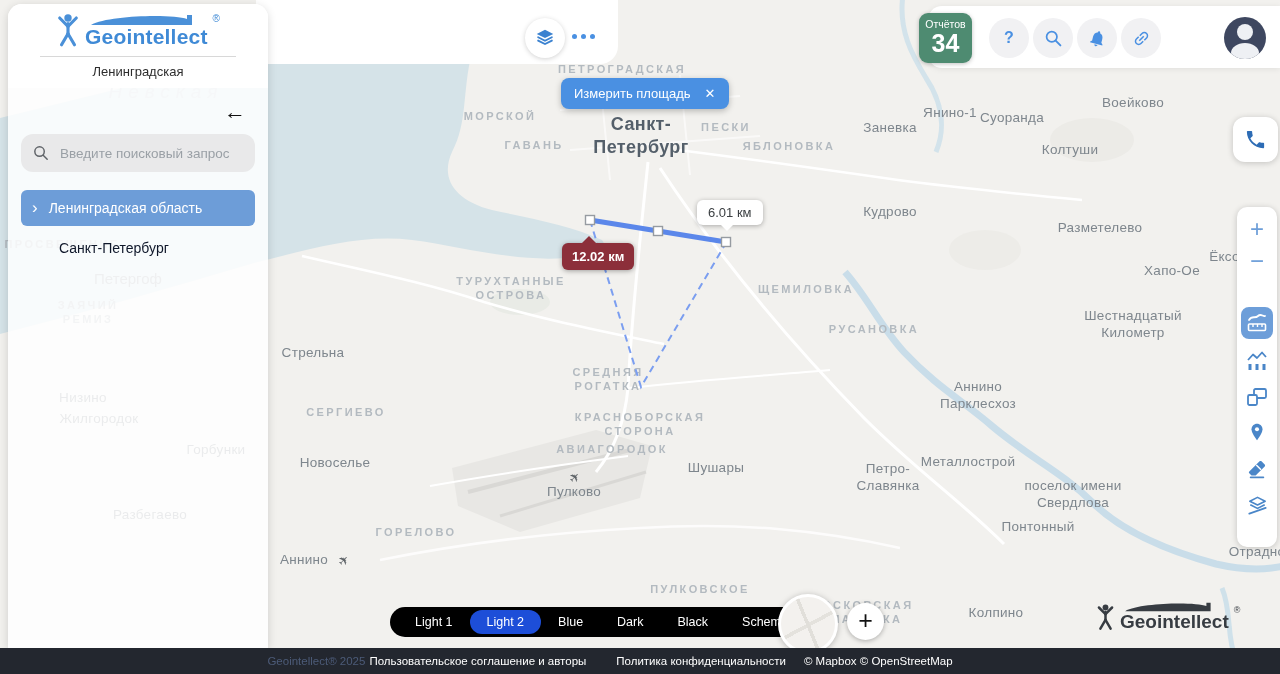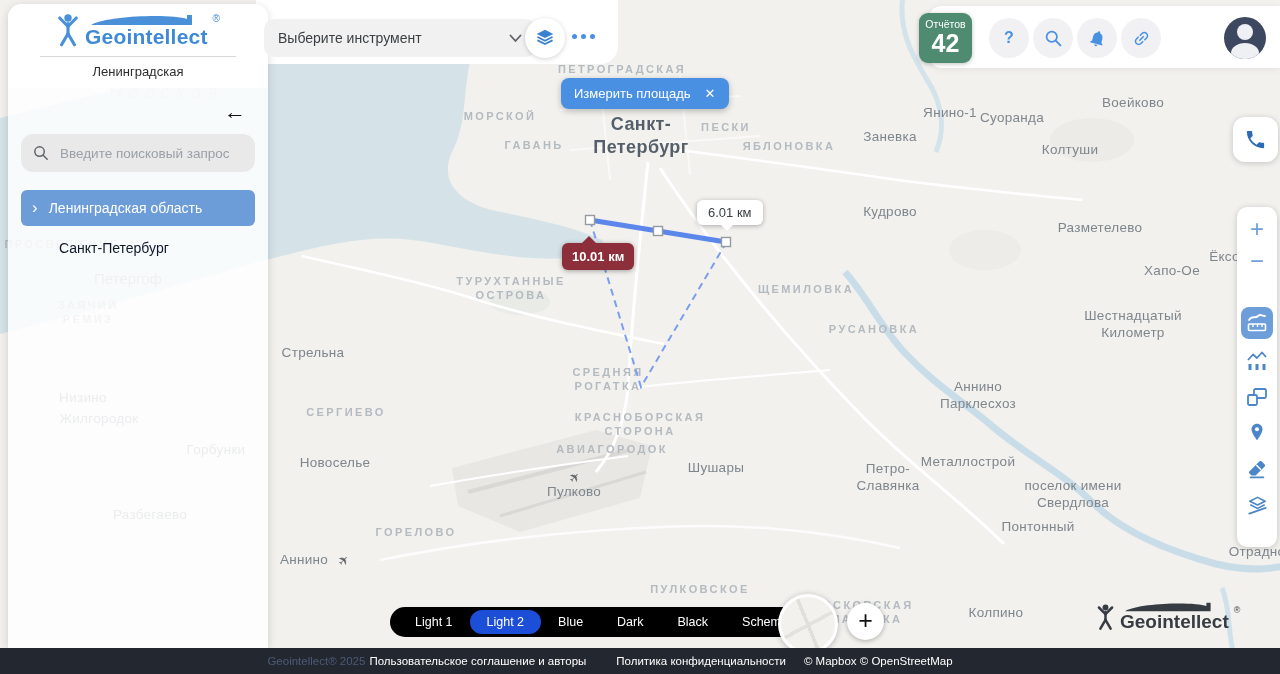--- a/index.html
+++ b/index.html
@@ -167,21 +167,21 @@
       <span class="map-label district" style="left: 622px; top: 70px;">ПЕТРОГРАДСКАЯ</span>
       <span class="map-label district" style="left: 500px; top: 117px;">МОРСКОЙ</span>
       <span class="map-label district" style="left: 534px; top: 146px;">ГАВАНЬ</span>
       <span class="map-label city-lg" style="left: 641px; top: 135px;">Санкт-
 Петербург</span>
       <span class="map-label district" style="left: 726px; top: 128px;">ПЕСКИ</span>
       <span class="map-label district" style="left: 789px; top: 147px;">ЯБЛОНОВКА</span>
       <span class="map-label town" style="left: 950px; top: 113px;">Янино-1</span>
       <span class="map-label town" style="left: 1012px; top: 118px;">Суоранда</span>
       <span class="map-label town" style="left: 1133px; top: 103px;">Воейково</span>
-      <span class="map-label town" style="left: 890px; top: 137px;">Заневка</span>
+      <span class="map-label town" style="left: 890px; top: 128px;">Заневка</span>
       <span class="map-label town" style="left: 1070px; top: 150px;">Колтуши</span>
       <span class="map-label town" style="left: 890px; top: 212px;">Кудрово</span>
       <span class="map-label town" style="left: 1100px; top: 228px;">Разметелево</span>
       <span class="map-label town" style="left: 1240px; top: 257px;">Ёксолово</span>
       <span class="map-label town" style="left: 1172px; top: 271px;">Хапо-Ое</span>
       <span class="map-label district" style="left: 806px; top: 290px;">ЩЕМИЛОВКА</span>
       <span class="map-label district" style="left: 874px; top: 330px;">РУСАНОВКА</span>
       <span class="map-label town" style="left: 1133px; top: 325px;">Шестнадцатый
 Километр</span>
       <span class="map-label town" style="left: 978px; top: 396px;">Аннино
@@ -226,29 +226,23 @@
   <svg id="measure-svg" width="1280" height="674" viewBox="0 0 1280 674">
     <path d="M590,220 L641,387 L726,243" fill="none" stroke="#7b9ef0" stroke-width="2" stroke-dasharray="7 5"></path>
     <path d="M590,220 L658,231 L726,242" fill="none" stroke="#5b87ea" stroke-width="5" stroke-linecap="round"></path>
     <g fill="#ffffff" stroke="#969ba1" stroke-width="1.4">
       <rect x="585.5" y="215.5" width="9" height="9"></rect>
       <rect x="653.5" y="226.5" width="9" height="9"></rect>
       <rect x="721.5" y="237.5" width="9" height="9"></rect>
     </g>
   </svg>
   <div class="seg-label">6.01 км</div>
-  <div class="total-label">10.01 км</div>
+  <div class="total-label">12.02 км</div>
 
   <div class="top-left-bg"></div>
-  <div class="tool-select">
-    <span>Выберите инструмент</span>
-    <svg width="13" height="9" viewBox="0 0 13 9">
-      <path d="M1.5 1.5 L6.5 7 L11.5 1.5" fill="none" stroke="#5f6368" stroke-width="1.8" stroke-linecap="round"></path>
-    </svg>
-  </div>
   <div class="layers-btn">
     <svg width="22" height="22" viewBox="0 0 24 24">
       <path d="M12 3 L21 7.5 12 12 3 7.5 Z" fill="#3b82d0"></path>
       <path d="M4.5 11.2 L12 15 19.5 11.2" fill="none" stroke="#3b82d0" stroke-width="2" stroke-linecap="round"></path>
       <path d="M4.5 14.8 L12 18.6 19.5 14.8" fill="none" stroke="#3b82d0" stroke-width="2" stroke-linecap="round"></path>
     </svg>
   </div>
   <div class="dots-btn">
     <i></i>
       <i></i>
@@ -256,21 +250,21 @@
   </div>
 
   <div class="measure-tooltip">
     <span>Измерить площадь</span>
     <span class="close">✕</span>
   </div>
 
   <div class="top-right-bg"></div>
   <div class="reports-badge">
     <div class="cap">Отчётов</div>
-    <div class="num">42</div>
+    <div class="num">34</div>
   </div>
   <div class="circle-btn q" style="left:989px;">
     <span>?</span>
   </div>
   <div class="circle-btn" style="left:1033px;">
     <svg width="19" height="19" viewBox="0 0 22 22">
       <circle cx="9" cy="9" r="6" fill="none" stroke="#4a90e2" stroke-width="2"></circle>
       <path d="M13.5 13.5 L19 19" stroke="#4a90e2" stroke-width="2.2" stroke-linecap="round"></path>
     </svg>
   </div>

